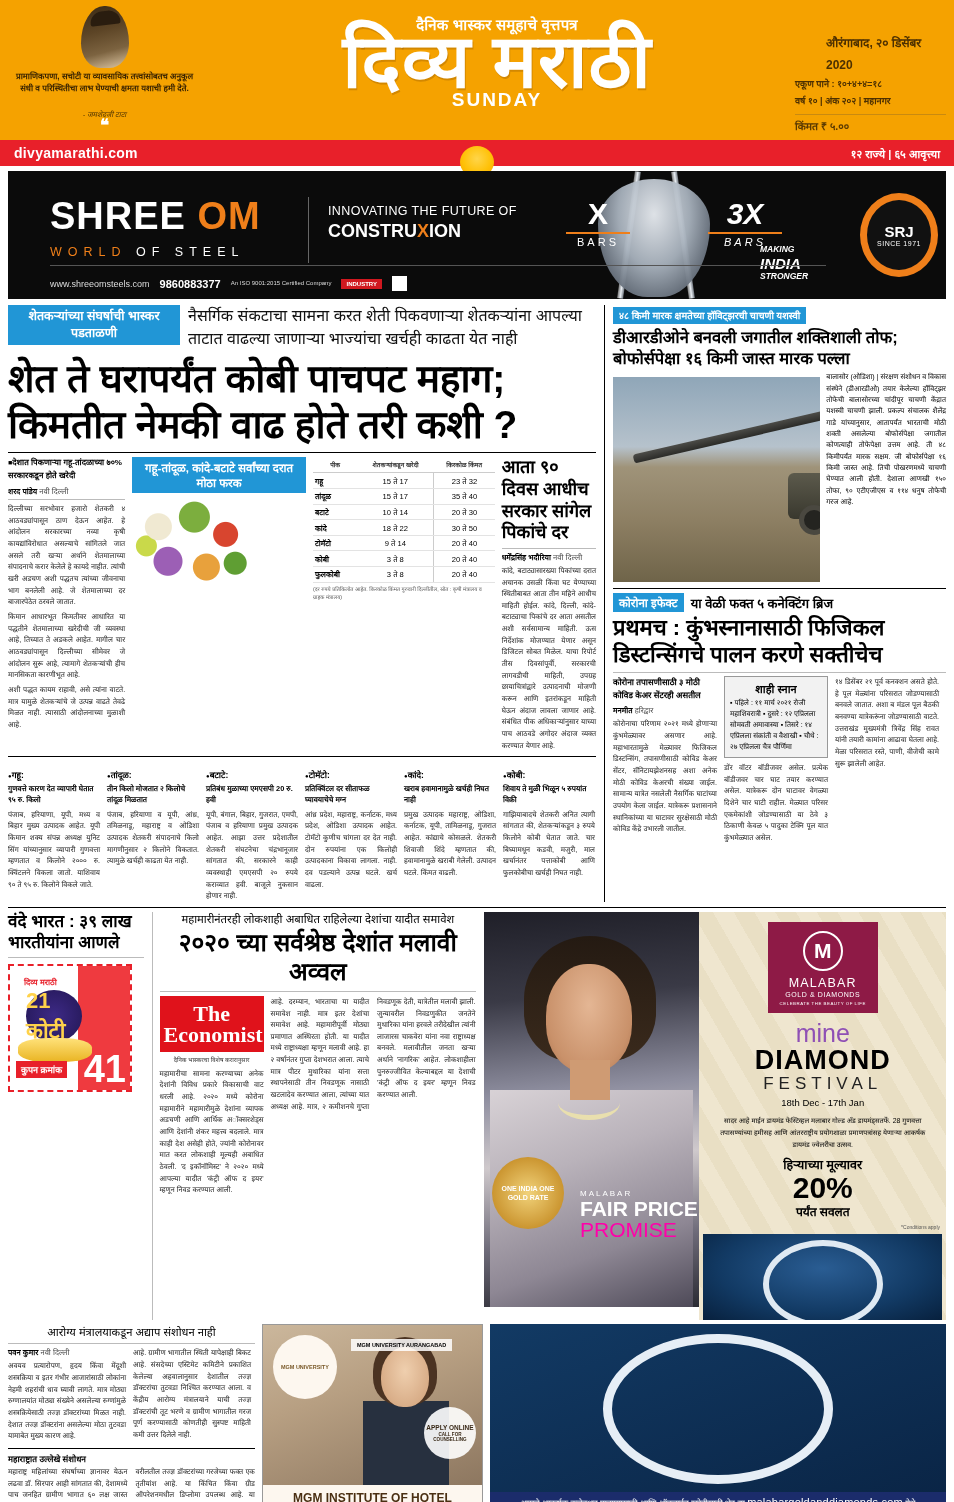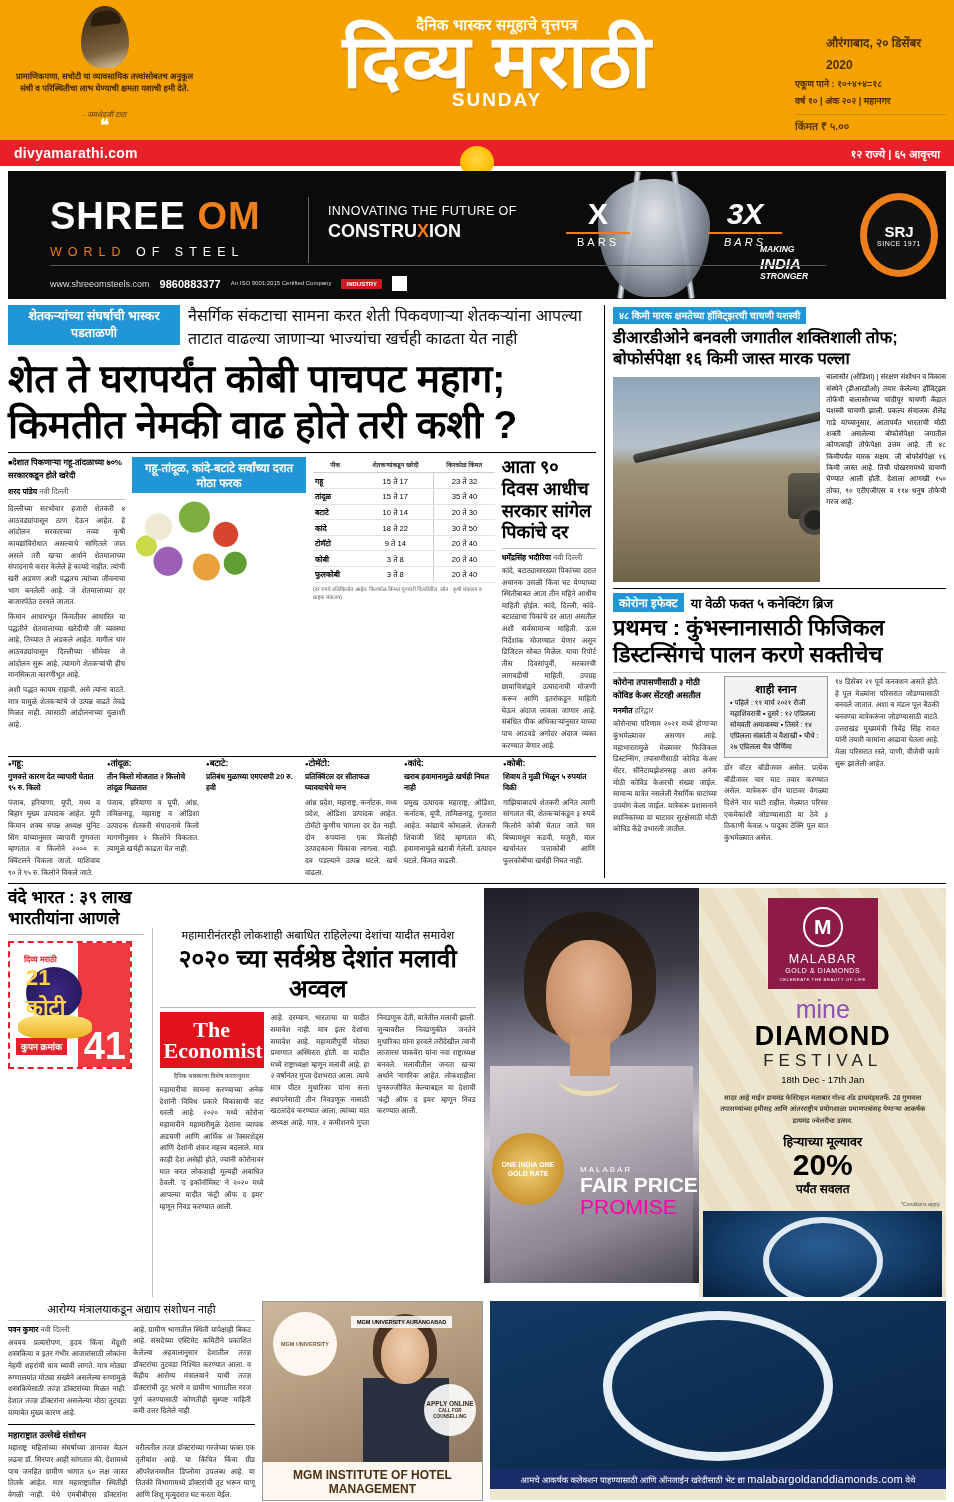--- a/index.html
+++ b/index.html
@@ -172,21 +172,21 @@
 
   .art-caption { font-size:7.1px; line-height:1.6; text-align:justify; }
 
   .shahi { border:1px solid #999; background:#f2f2f2; padding:4px 5px; }
   .shahi .t { text-align:center; font-size:11px; font-weight:800; margin-bottom:2px;}
   .shahi .b { font-size:7.1px; line-height:1.55; }
 
   
   .mid { display:flex; padding: 4px 8px 0; gap:8px; }
   .mid .m1 { width:138px; }
-  .mid .m2 { width:330px; border-left:1px solid #bbb; padding-left:7px;margin-top:40px;}
+  .mid .m2 { width:330px; border-left:1px solid #bbb; padding-left:7px;}
   .mid .m3 { width:462px; }
   .vb-h { font-size:17px; font-weight:800; line-height:1.22;}
   .eco-h-k { font-size:11.3px; text-align:center; line-height:1.35;}
   .eco-h { font-size:24.5px; font-weight:800; text-align:center; line-height:1.2; margin-top:1px;}
   .econ-logo { background:#e0121b; color:#fff; text-align:center; padding:8px 4px 6px; }
   .econ-logo .t { font-family:"Liberation Serif", serif; font-size:22px; font-weight:700; line-height:.95;}
   .econ-cap{ font-size:6.1px; text-align:center; color:#333; margin-top:3px;}
   .coupon {
     border:2px dashed #e8202a; width:124px; height:128px; position:relative; overflow:hidden; background:#fff;
   }
@@ -436,34 +436,35 @@
           <div class="big-sub">आता ९० दिवस आधीच सरकार सांगेल पिकांचे दर</div>
           <div class="hr-thin" style="margin:4px 0 3px;"></div>
           <div class="byline" style="margin-bottom:3px;">
             <span>धर्मेंद्रसिंह भदौरिया</span>
             <span class="loc">नवी दिल्ली</span>
           </div>
           <div class="body-txt">कांदे, बटाट्यासारख्या पिकांच्या दरात अचानक उसळी किंवा घट येण्याच्या स्थितीबाबत आता तीन महिने आधीच माहिती होईल. कांदे, दिल्ली, कांदे-बटाट्याचा पिकांचे दर आता असतील अशी सर्वसामान्य माहिती. ऊस निर्देशांक मोजण्यात येणार असून डिजिटल सोबत मिळेल. याचा रिपोर्ट तीस दिवसांपूर्वी, सरकारची लागवडीची माहिती, उपग्रह छायाचित्रांद्वारे उत्पादनाची मोजणी करून आणि इतरांकडून माहिती घेऊन अंदाज लावला जाणार आहे. संबंधित पीक अधिकाऱ्यांनुसार याच्या पाच आठवडे अगोदर अंदाज व्यक्त करण्यात येणार आहे.</div>
         </div>
       </div>
 
-      <div style="display:flex; gap:7px; margin-top:5px; border-top:1px solid #000; padding-top:0;" id="mini-row">
+      <div style="display:flex; gap:7px; margin-top:5px; border-top:1px solid #000; padding-top:12px;" id="mini-row">
           <div style="width: 92px;">
             <div class="mini-h"><span class="dot"></span><b>गहू:</b></div>
             <div style="font-size:7.4px;font-weight:700;line-height:1.5;margin-bottom:3px;">गुणवत्ते कारण देत व्यापारी घेतात ९५ रु. किलो</div>
             <div class="body-txt">पंजाब, हरियाणा, यूपी, मध्य व बिहार मुख्य उत्पादक आहेत. यूपी किमान शक्य संपन्न अध्यक्ष युनिट सिंग यांच्यानुसार व्यापारी गुणवत्ता म्हणतात व किलोने २००० रु. क्विंटलने विकला जातो. याशिवाय ९० ते ९५ रु. किलोने विकले जाते.</div>
           </div>
           <div style="width: 92px;">
             <div class="mini-h"><span class="dot"></span><b>तांदूळ:</b></div>
             <div style="font-size:7.4px;font-weight:700;line-height:1.5;margin-bottom:3px;">तीन किलो मोजतात २ किलोचे तांदूळ मिळतात</div>
             <div class="body-txt">पंजाब, हरियाणा व यूपी, आंध्र, तमिळनाडू, महाराष्ट्र व ओडिशा उत्पादक शेतकरी संपादनाचे किलो मागणीनुसार २ किलोने विकतात. त्यामुळे खर्चही काढता येत नाही.</div>
           </div>
           <div style="width: 92px;">
             <div class="mini-h"><span class="dot"></span><b>बटाटे:</b></div>
             <div style="font-size:7.4px;font-weight:700;line-height:1.5;margin-bottom:3px;">प्रतिबंध मुळाच्या एमएसपी 20 रु. हवी</div>
+            <div class="body-txt">यूपी, बंगाल, बिहार, गुजरात, एमपी, पंजाब व हरियाणा प्रमुख उत्पादक आहेत. आझा उत्तर प्रदेशातील शेतकरी संघटनेचा चंद्रभानूजार सांगतात की, सरकारने काही व्यवस्थाही एमएसपी २० रुपये कराव्यात हवी. बाजूले नुकसान होणार नाही.</div>
           </div>
           <div style="width: 92px;">
             <div class="mini-h"><span class="dot"></span><b>टोमॅटो:</b></div>
             <div style="font-size:7.4px;font-weight:700;line-height:1.5;margin-bottom:3px;">प्रतिक्विंटल दर सीताफळ घ्यावयाचेचे मग्न</div>
             <div class="body-txt">आंध्र प्रदेश, महाराष्ट्र, कर्नाटक, मध्य प्रदेश, ओडिशा उत्पादक आहेत. टोमॅटो कुणीच चांगला दर देत नाही. दोन रुपयांना एक किलोही उत्पादकाना विकावा लागला. नाही. दव पडल्याने उत्पन्न घटले. खर्च वाढला.</div>
           </div>
           <div style="width: 92px;">
             <div class="mini-h"><span class="dot"></span><b>कांदे:</b></div>
             <div style="font-size:7.4px;font-weight:700;line-height:1.5;margin-bottom:3px;">खराब हवामानामुळे खर्चही निघत नाही</div>
             <div class="body-txt">प्रमुख उत्पादक महाराष्ट्र, ओडिशा, कर्नाटक, यूपी, तामिळनाडू, गुजरात आहेत. कांद्याचे कोसळले. शेतकरी शिवाजी शिंदे म्हणतात की, हवामानामुळे खराबी गेलेली. उत्पादन घटले. किंमत वाढली.</div>

